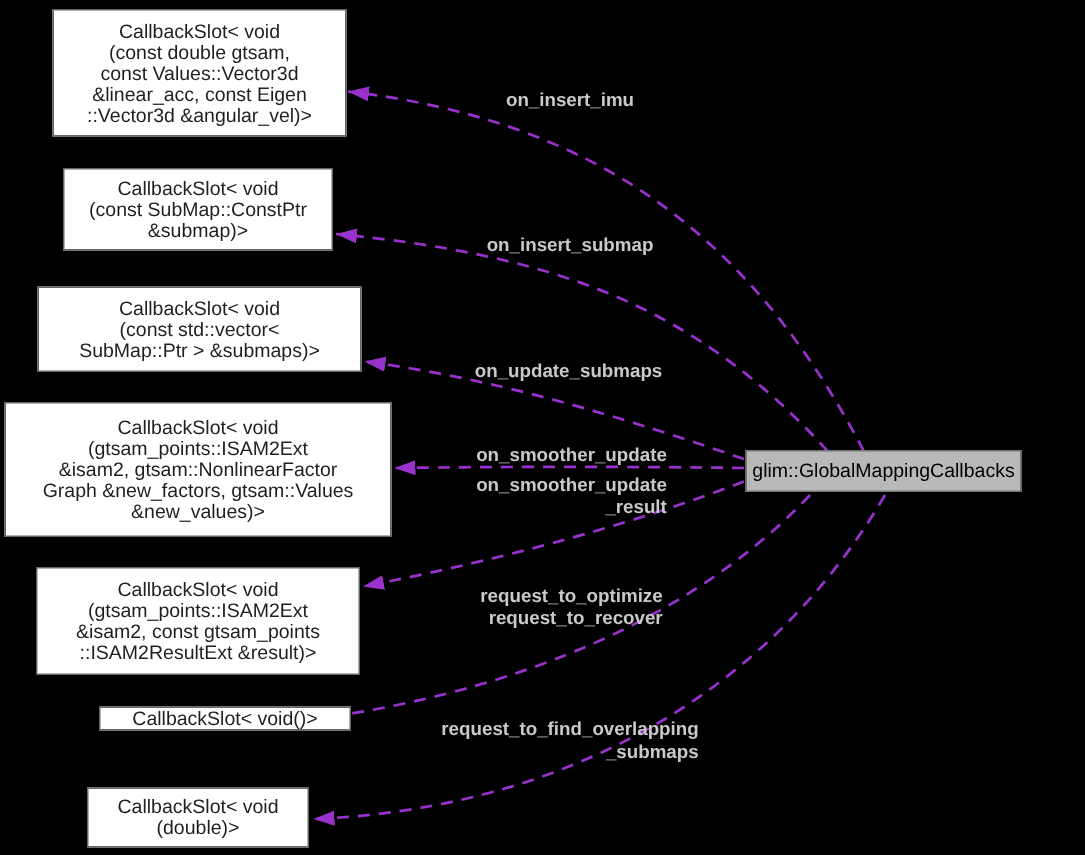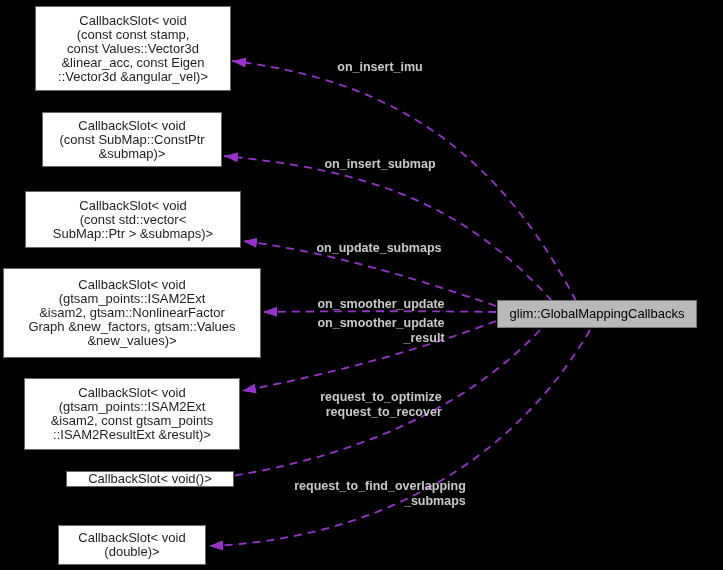--- a/index.html
+++ b/index.html
@@ -54,21 +54,21 @@
     <path class="edge" marker-end="url(#arrow)" d="M552,301 C465,205 372,170 224,156"></path>
     <path class="edge" marker-end="url(#arrow)" d="M496,306 C420,280 335,253 243,241"></path>
     <path class="edge" marker-end="url(#arrow)" d="M496,312 C430,311 335,311 263,312"></path>
     <path class="edge" marker-end="url(#arrow)" d="M496,321 C420,350 335,373 242,391"></path>
     <path class="edge" marker-end="url(#arrow)" d="M540,330 C455,420 330,462 219,478"></path>
     <path class="edge" marker-end="url(#arrow)" d="M590,330 C505,475 360,540 209,546"></path>
   </svg>
 
   <div class="node" style="left:35px;top:6px;width:196px;height:85px">
     <span>CallbackSlot&lt; void</span>
-    <span>(const const stamp,</span>
+    <span>(const double gtsam,</span>
     <span>const Values::Vector3d</span>
     <span>&amp;linear_acc, const Eigen</span>
     <span>::Vector3d &amp;angular_vel)&gt;</span>
   </div>
 
   <div class="node" style="left:42px;top:112px;width:180px;height:55px">
     <span>CallbackSlot&lt; void</span>
     <span>(const SubMap::ConstPtr</span>
     <span>&amp;submap)&gt;</span>
   </div>
@@ -96,21 +96,21 @@
 
   <div class="node" style="left:66px;top:471px;width:168px;height:16px">
     <span>CallbackSlot&lt; void()&gt;</span>
   </div>
 
   <div class="node" style="left:58px;top:525px;width:148px;height:40px">
     <span>CallbackSlot&lt; void</span>
     <span>(double)&gt;</span>
   </div>
 
-  <div class="node main" style="left:497px;top:300px;width:200px;height:28px">
+  <div class="node main" style="left:497px;top:300px;width:184px;height:28px">
     <span>glim::GlobalMappingCallbacks</span>
   </div>
 
   <div class="edge-label" style="left:380px;top:67px">
     <span>on_insert_imu</span>
   </div>
   <div class="edge-label" style="left:380px;top:164px">
     <span>on_insert_submap</span>
   </div>
   <div class="edge-label" style="left:379px;top:248px">

